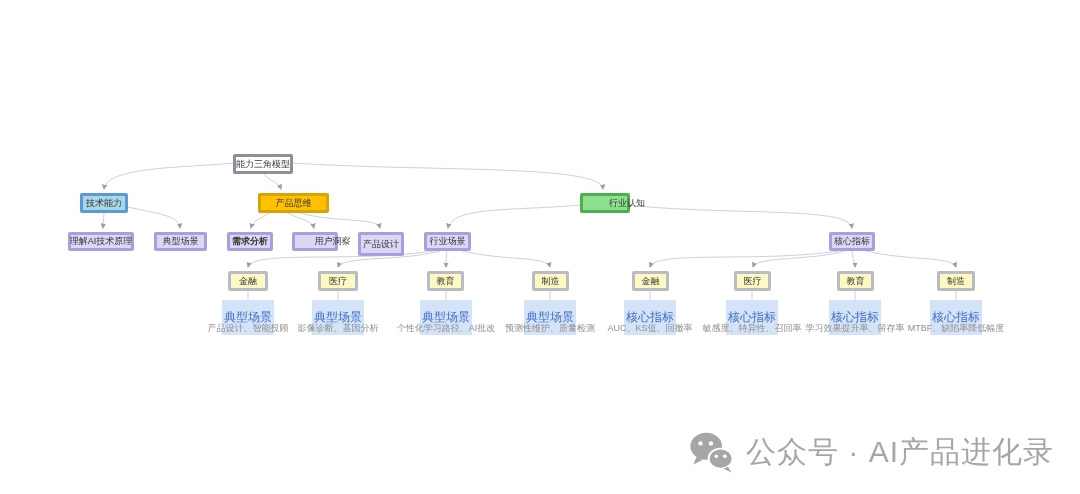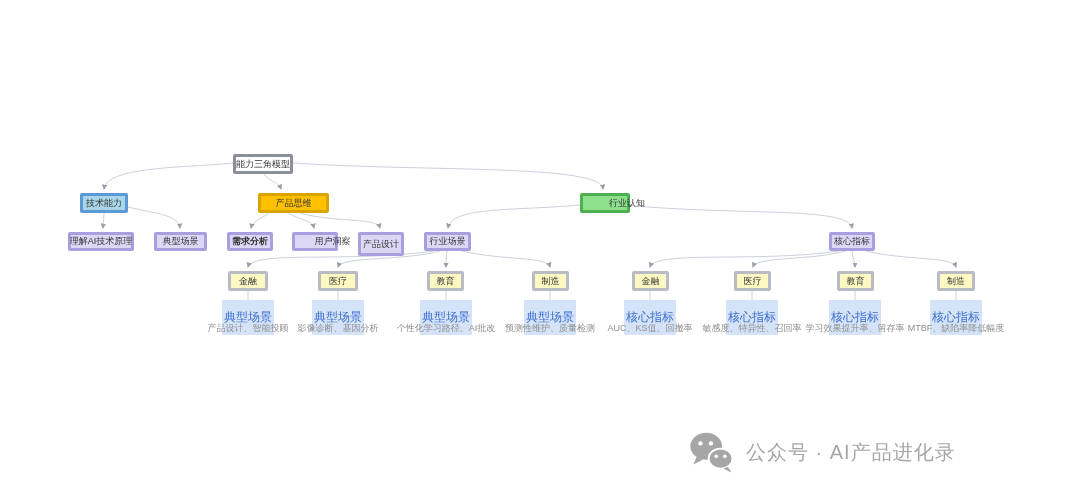--- a/index.html
+++ b/index.html
@@ -23,21 +23,21 @@
     position:absolute;transform:translateX(-50%);font-size:12px;line-height:11px;
     color:#3e6fd0;background:#d4e3f7;padding:12px 2px;white-space:nowrap;
   }
   .detail{
     position:absolute;transform:translateX(-50%);font-size:9px;color:#8f8f8f;
     white-space:nowrap;line-height:1;
   }
   .watermark{
     position:absolute;left:688px;top:430px;display:flex;align-items:center;gap:12px;
   }
-  .watermark .brand{font-size:20px;color:#a6a6a6;letter-spacing:1px;white-space:nowrap;}
+  .watermark .brand{font-size:30px;color:#a6a6a6;letter-spacing:1px;white-space:nowrap;}
 </style>
 </head>
 <body>
 
 <div class="canvas">
 
   <svg class="edges" viewBox="0 0 1080 494">
     <defs>
       <marker id="arr" viewBox="0 0 8 8" refX="6.5" refY="4" markerWidth="5.5" markerHeight="5.5" orient="auto-start-reverse">
         <path d="M0,0 L8,4 L0,8 z" fill="#9aa0ab"></path>

